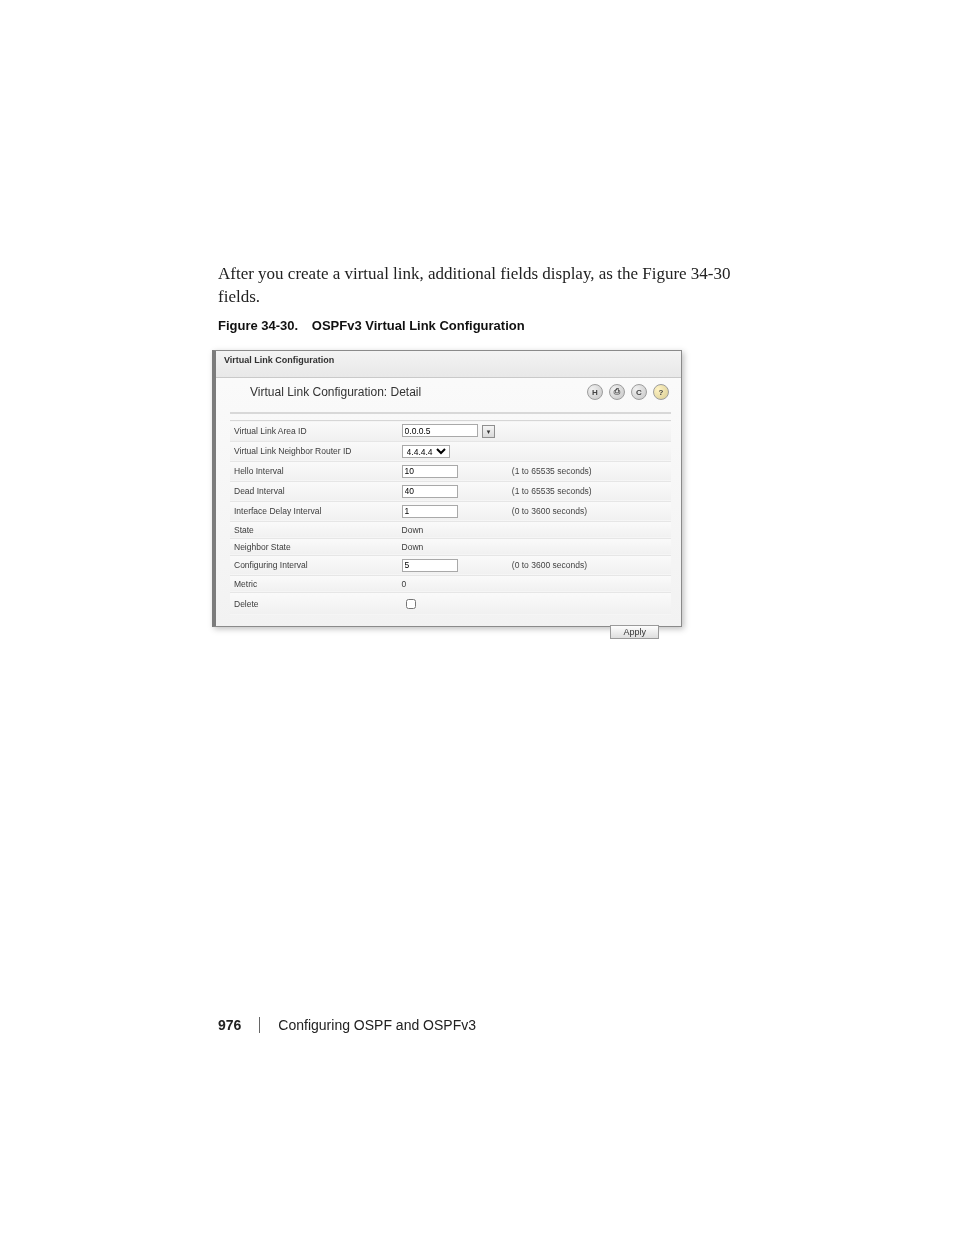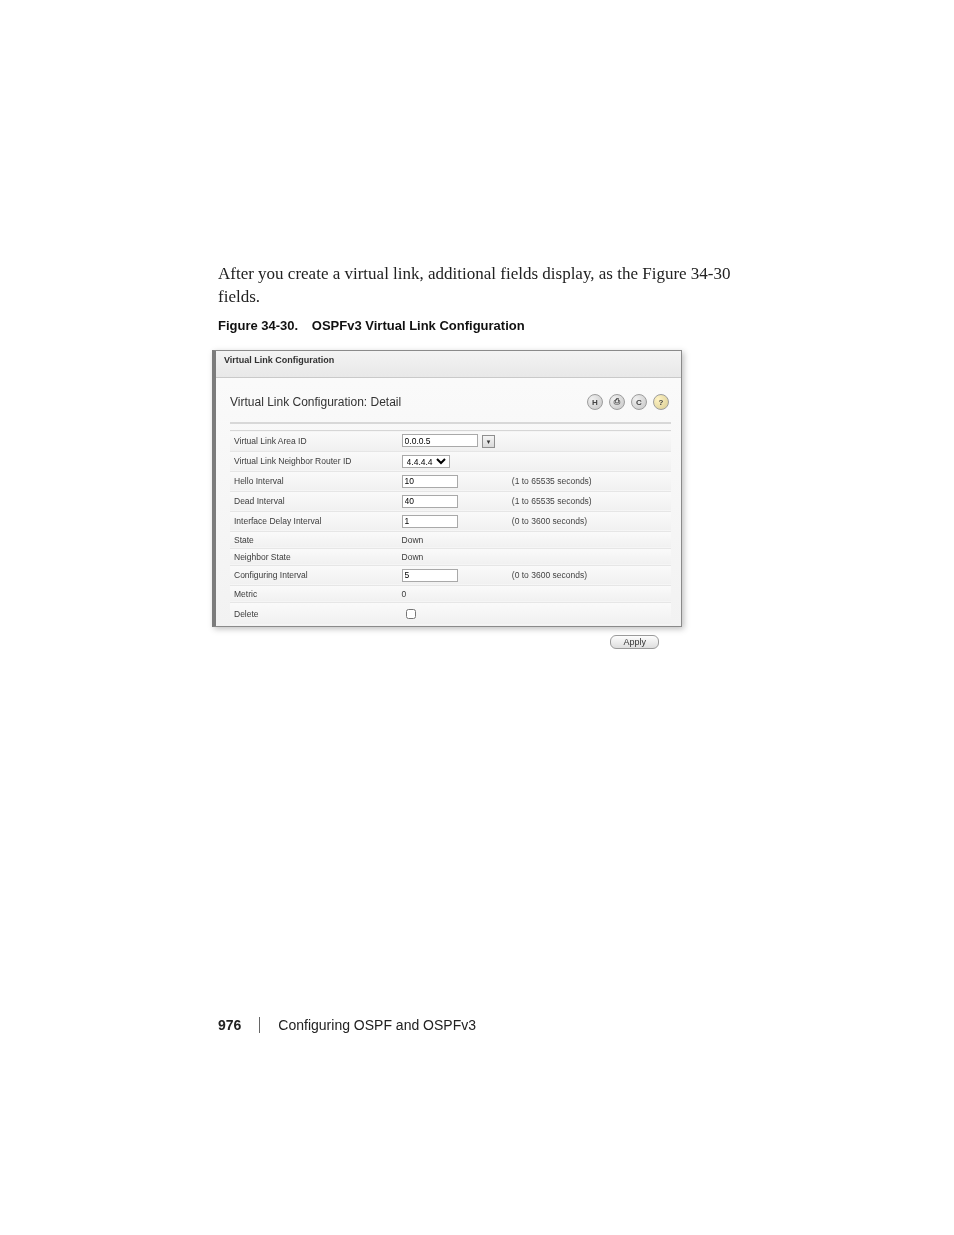--- a/index.html
+++ b/index.html
@@ -55,21 +55,22 @@
     font-size: 9px;
     font-weight: bold;
     color: #303030;
     border-bottom: 1px solid #c9c9c9;
     background: linear-gradient(#f3f3f3,#e8e8e8);
   }
   .detail-header {
     display: flex;
     align-items: center;
     justify-content: space-between;
-    padding: 16px 12px 8px 14px;
+    padding: 6px 12px 8px 14px;
+    margin-left: 20px;
   }
   .detail-header .title {
     font-size: 12px;
     color: #333;
   }
   .icon-row { display: flex; gap: 6px; }
   .round-icon {
     width: 14px;
     height: 14px;
     border-radius: 50%;
@@ -142,21 +143,21 @@
   .apply-row {
     display:flex;
     justify-content:flex-end;
     padding: 10px 22px 0 0;
   }
   .apply-btn {
     font-size: 9px;
     padding: 1px 12px;
     background: linear-gradient(#fdfdfd,#dedede);
     border: 1px solid #9a9a9a;
-    border-radius: 6px;
+    border-radius: 0;
     color:#333;
   }
 
   
   .footer {
     position: absolute;
     left: 218px;
     top: 1017px;
     font-family: Arial, Helvetica, sans-serif;
     font-size: 14px;

